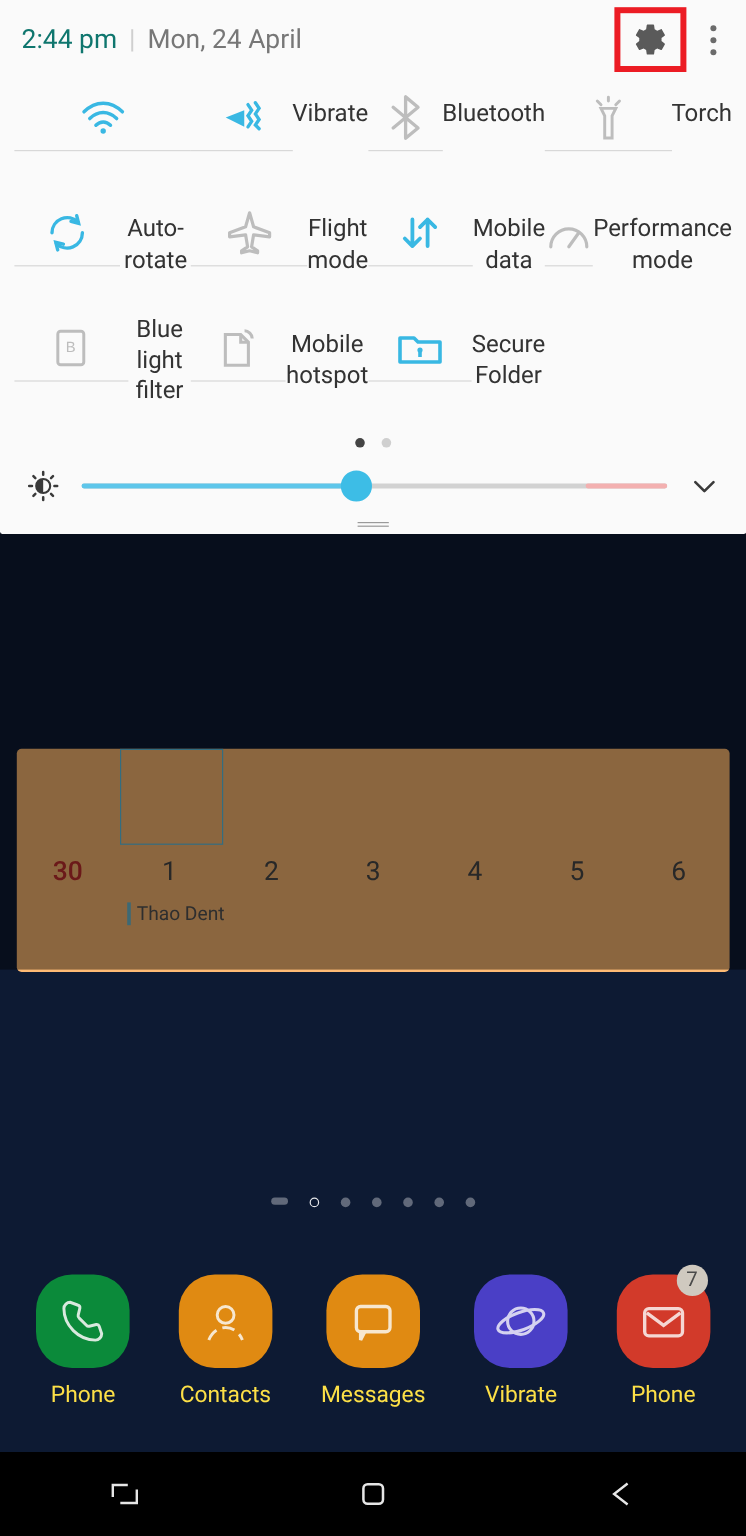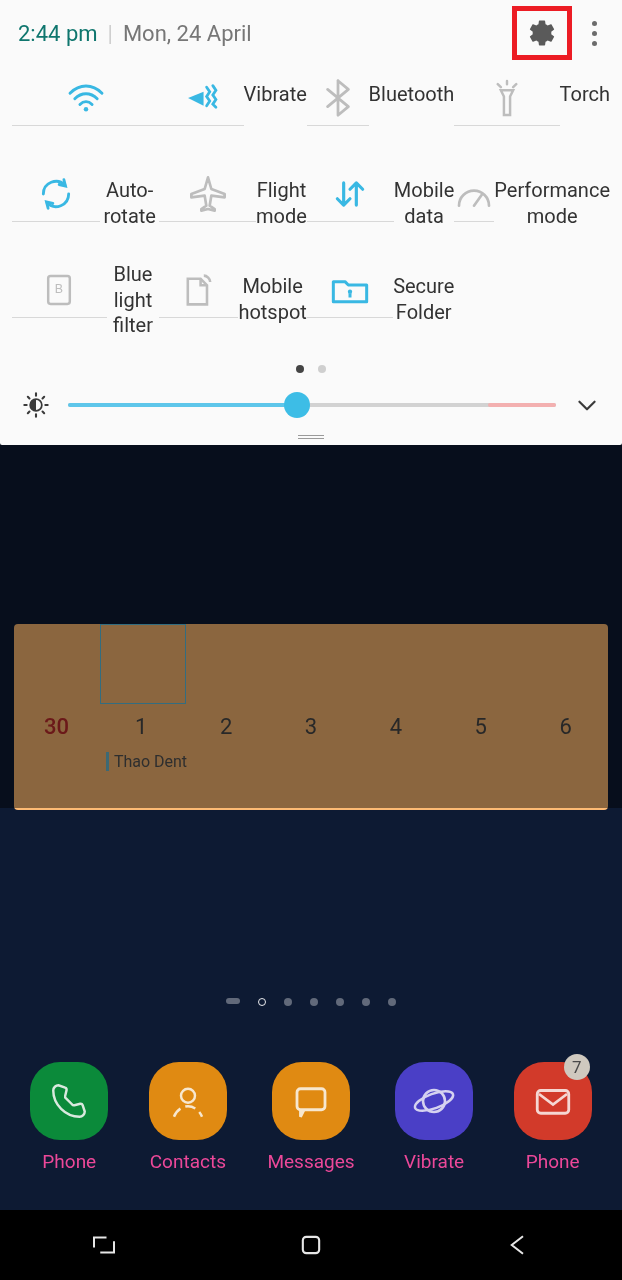--- a/index.html
+++ b/index.html
@@ -88,21 +88,21 @@
   .home-dots { position:absolute; top:998px; left:0; right:0; display:flex; justify-content:center; gap:18px; }
   .home-dots .hd { width:8px; height:8px; border-radius:50%; background:rgba(255,255,255,0.35); }
   .home-dots .hd.ring { background:transparent; border:1.5px solid rgba(255,255,255,0.9); }
   .home-dots .hd.bar { width:14px; height:6px; border-radius:3px; }
 
   .dock { position:absolute; top:1062px; left:0; right:0; display:flex; justify-content:space-around; padding:0 10px; }
   .app { display:flex; flex-direction:column; align-items:center; gap:10px; position:relative; }
   .app .bubble {
     width:78px; height:78px; border-radius:30px; display:flex; align-items:center; justify-content:center;
   }
-  .app .label { font-size:19px; color:#ec4899; }
+  .app .label { font-size:19px; color:#fde047; }
   .badge {
     position:absolute; top:-8px; right:2px; width:26px; height:26px; border-radius:50%;
     background:#cfc9bf; color:#4a4a4a; font-size:17px; display:flex; align-items:center; justify-content:center;
   }
 
   .navbar { position:absolute; bottom:0; left:0; right:0; height:70px; background:#000; display:flex; justify-content:space-around; align-items:center; }
 
   
   .stars { position:absolute; inset:0; background:
     radial-gradient(1px 1px at 120px 870px, #6a7ba3 50%, transparent 51%),

